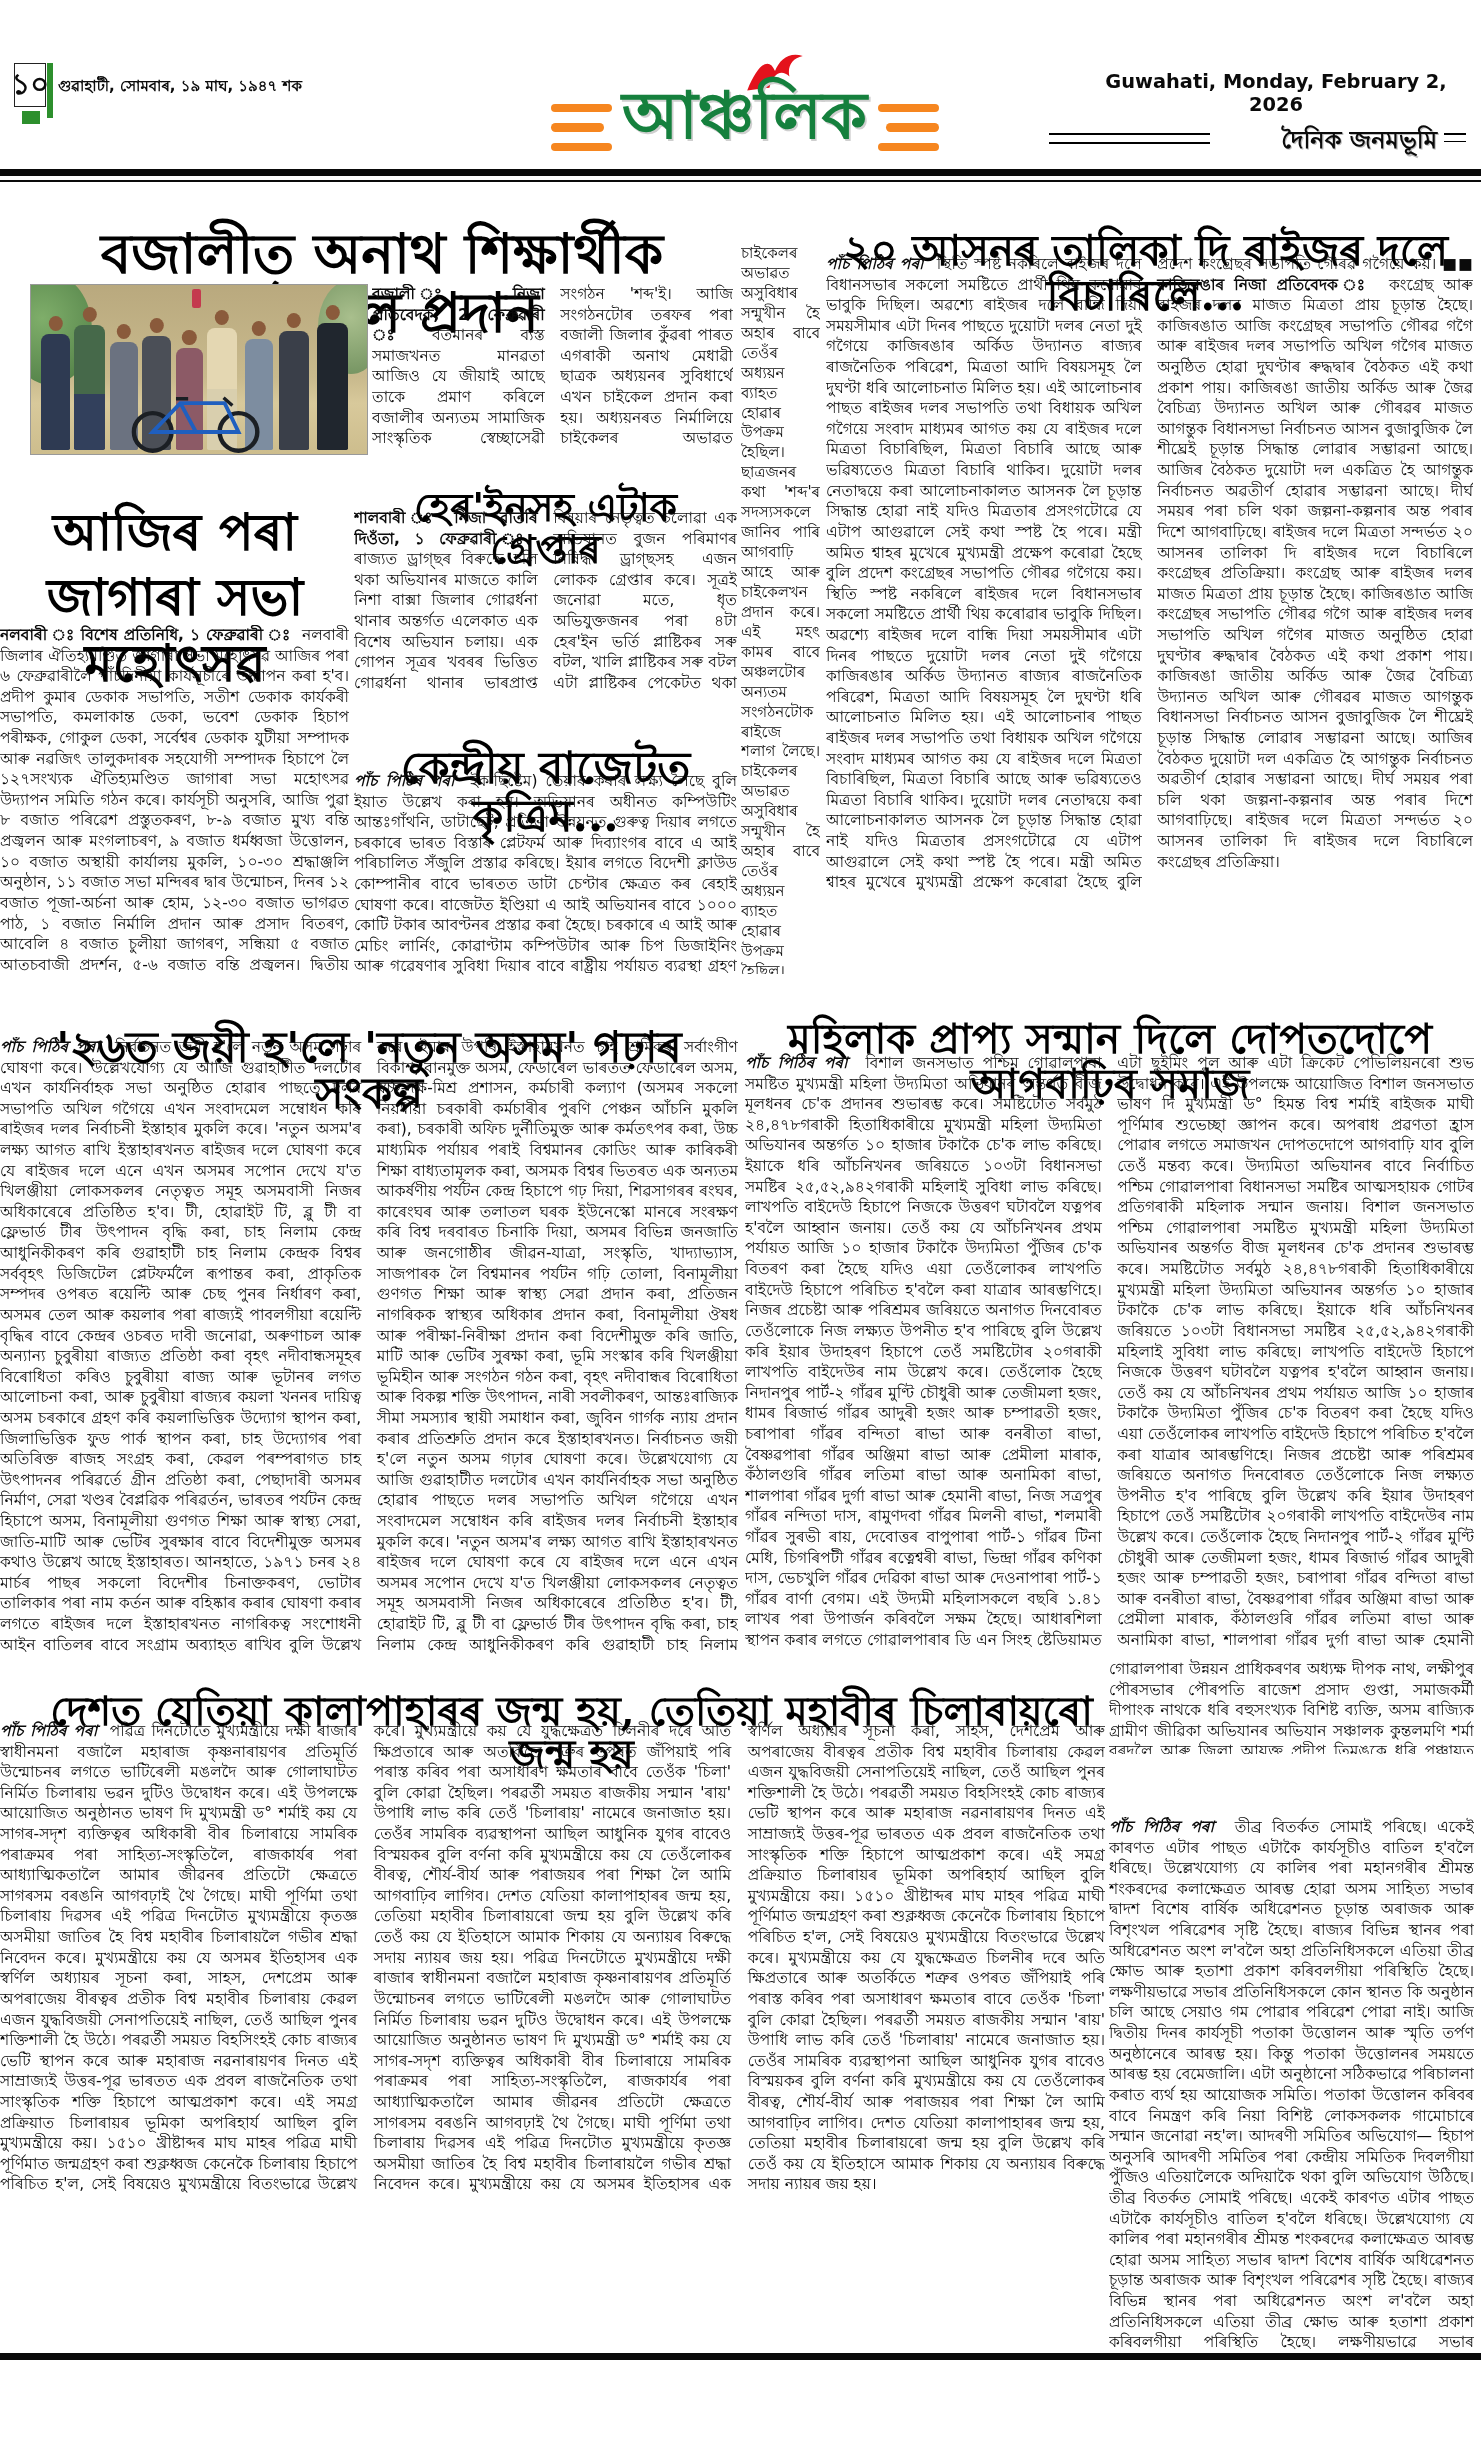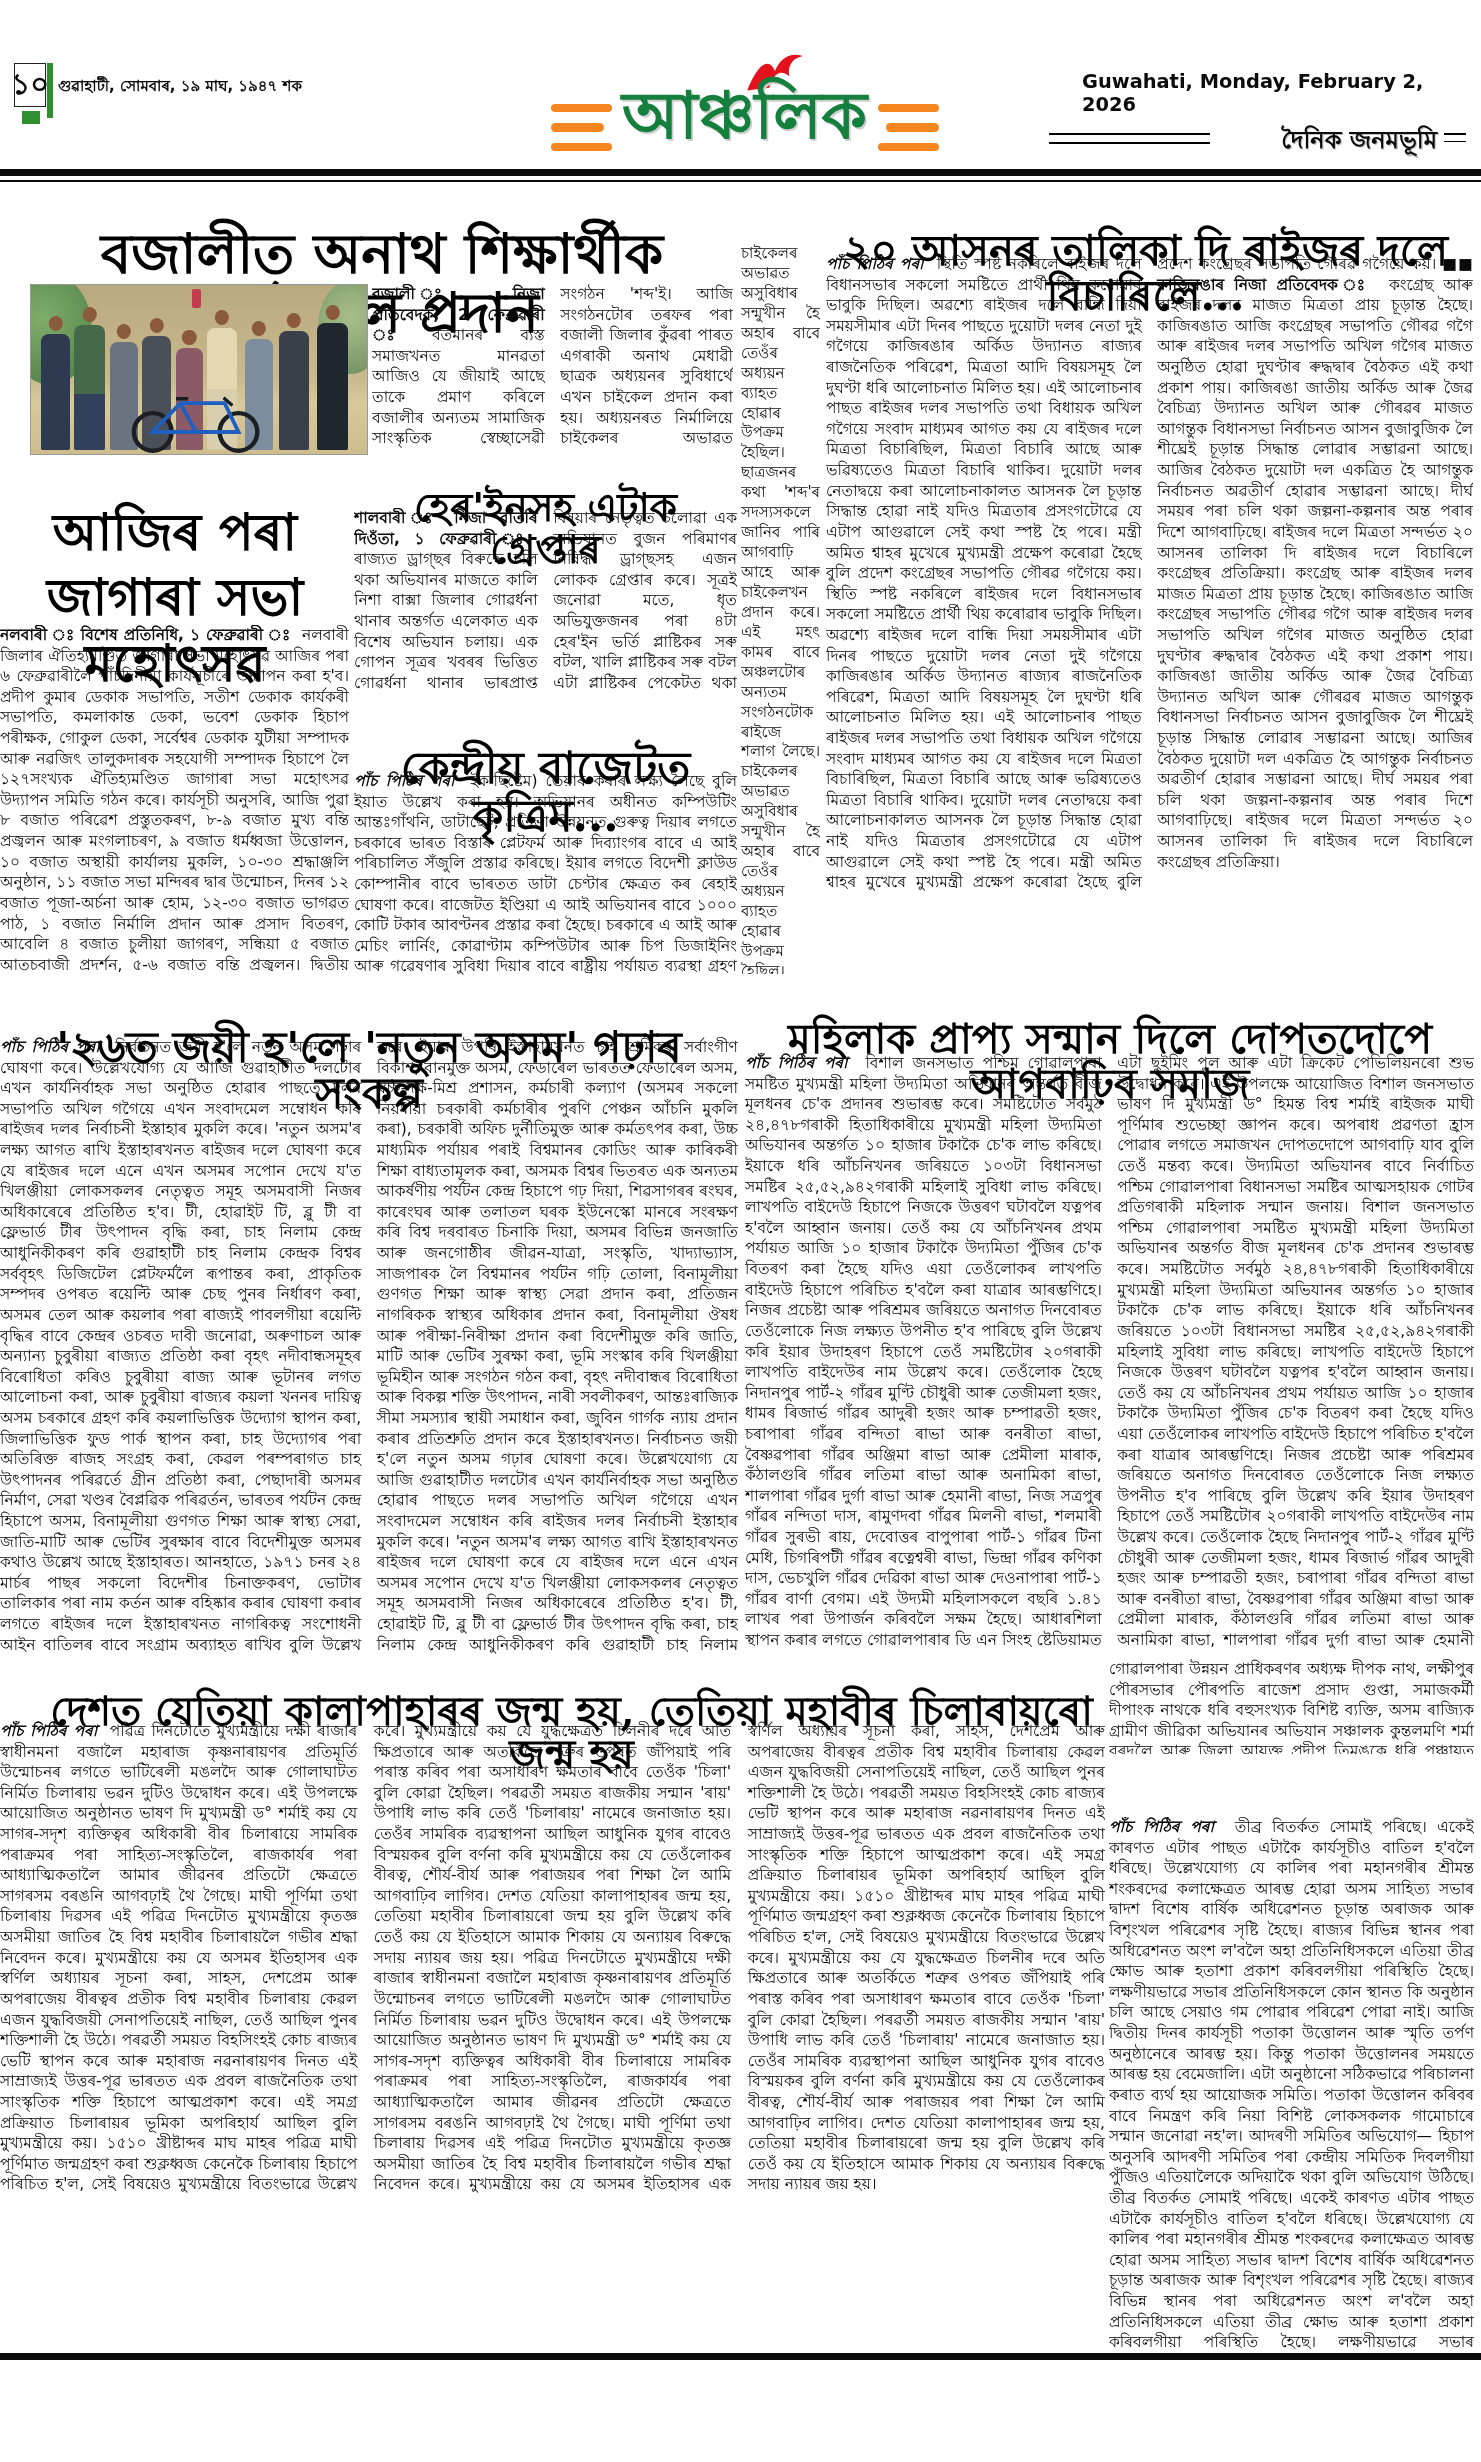--- a/index.html
+++ b/index.html
@@ -12,21 +12,21 @@
   .pageno-bar{left:47px;top:63px;width:5.5px;height:55px;}
   .pageno-square{left:22px;top:111px;width:17.7px;height:13.3px;}
   .date-local{left:58px;top:74px;font-size:15px;font-weight:bold;white-space:nowrap;text-align:right;}
   .masthead-wrap{left:551px;top:50px;width:388px;height:127px;text-align:center;}
   .masthead-text{position:absolute;left:66px;top:33px;width:255px;font-size:65px;line-height:1;
                  font-weight:bold;text-shadow:1.7px 1.7px 0 #cfcfcf;}
   .flourish{position:absolute;left:185px;top:-4.4px;}
   .stripes{position:absolute;width:62px;height:72px;top:43px;}
   .stripes.left{left:0px;} .stripes.right{right:0px;}
   .stripe{height:8.3px;border-radius:4.4px;margin:11px 0;}
-  .date-eng{right:11px;top:70px;font-size:19.4px;font-weight:bold;text-align:left;width:388px;}
+  .date-eng{right:11px;top:70px;font-size:19.4px;font-weight:bold;text-align:center;width:388px;}
   .paper-name-row{right:11px;top:121px;width:421px;height:33px;}
   .paper-name{position:absolute;right:33px;top:0;font-size:24px;font-weight:bold;white-space:nowrap;
               text-shadow:1.1px 1.1px 0 #bdbdbd;}
   .dbl-line{position:absolute;right:260px;top:12px;width:161px;height:6.6px;
             border-top:2.8px solid #000;border-bottom:2.2px solid #000;}
   .dbl-line-short{position:absolute;right:4.4px;top:12px;width:22px;height:5.5px;
             border-top:2.2px solid #000;border-bottom:1.7px solid #000;}
   .header-rule-thick{left:0;top:169px;width:1481px;height:7.2px;background:#0a0a0a;}
   .header-rule-thin{left:0;top:180px;width:1481px;height:2.2px;background:#0a0a0a;}
   .bottom-rule{left:0;top:2353px;width:1481px;height:7.2px;background:#0a0a0a;}

